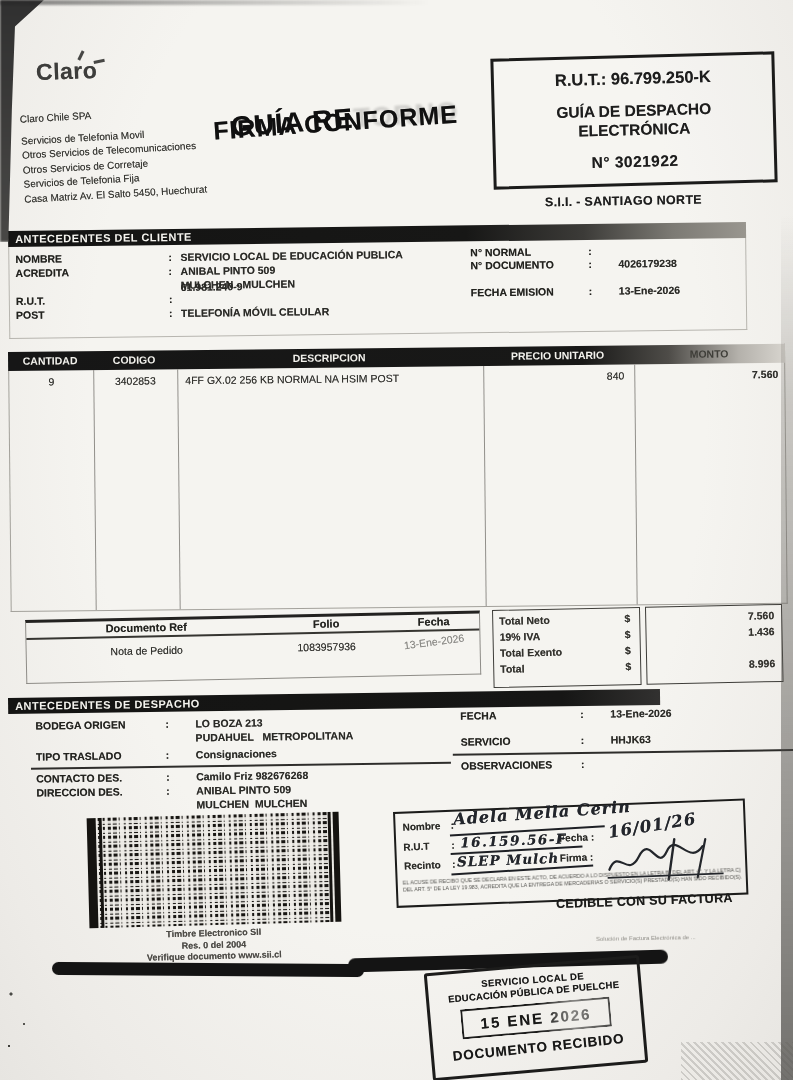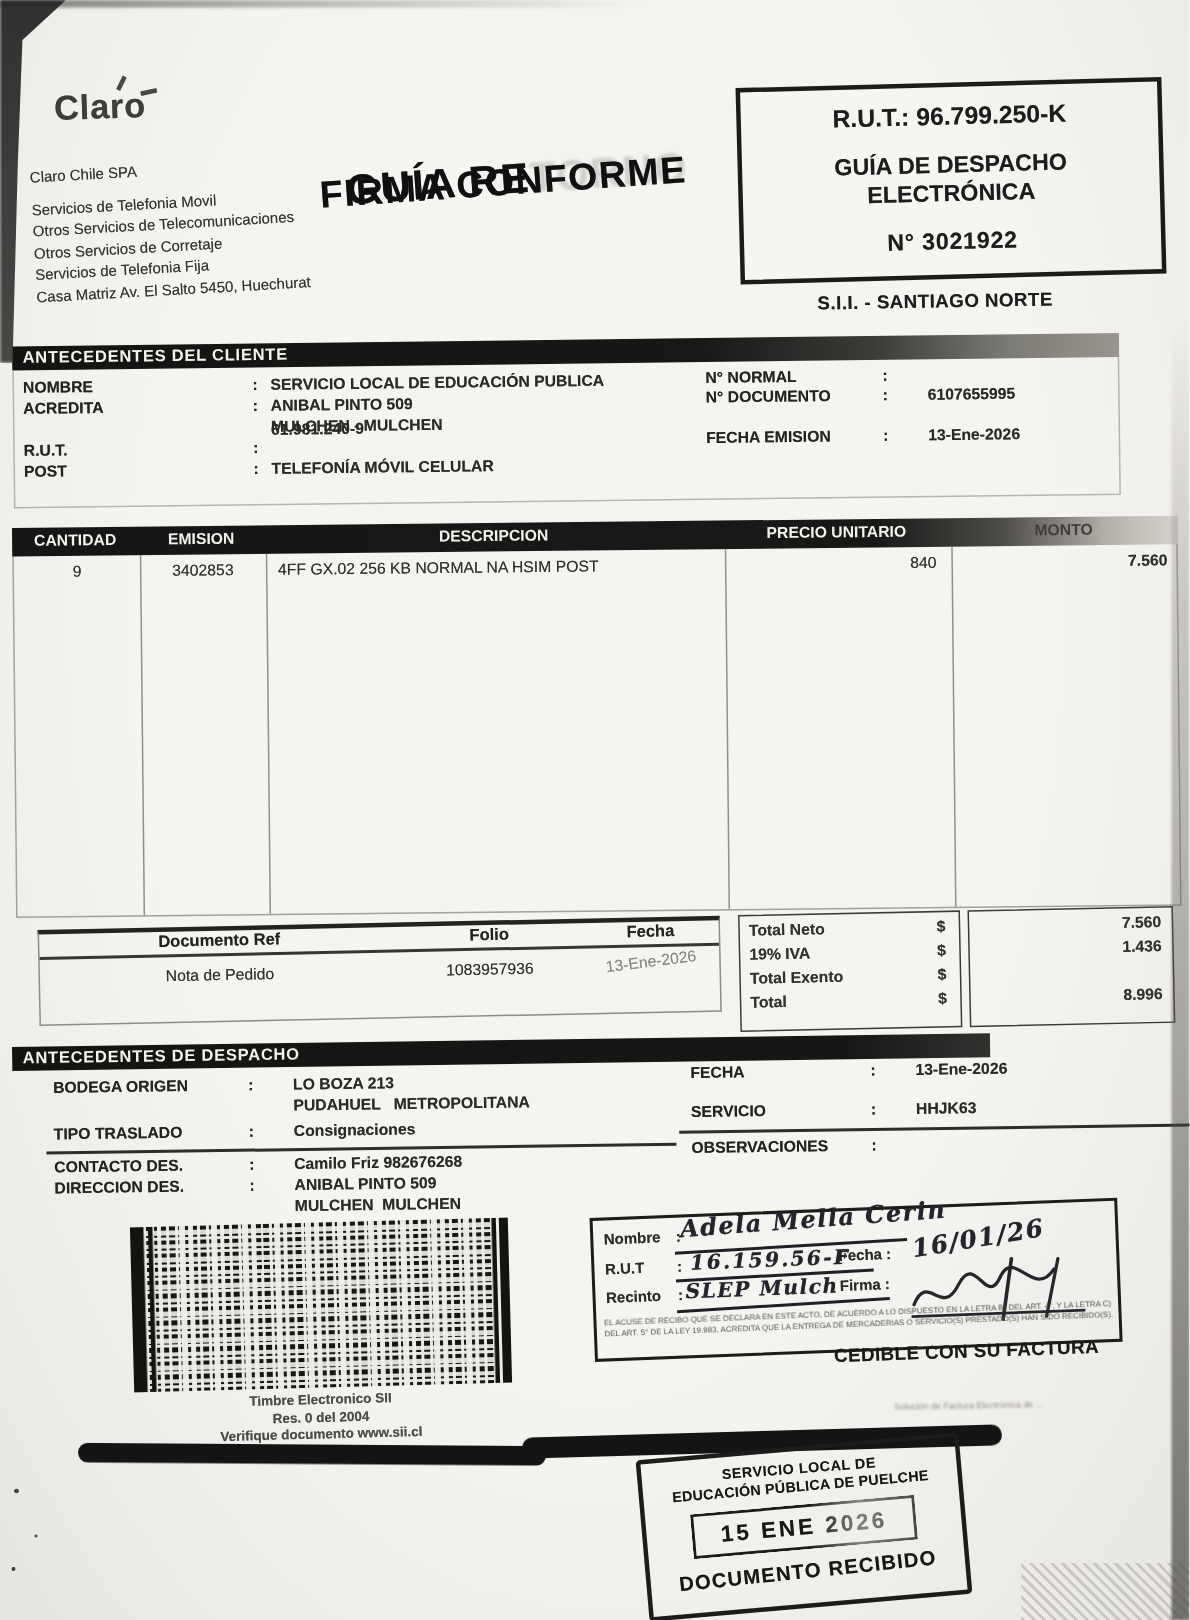--- a/index.html
+++ b/index.html
@@ -147,30 +147,30 @@
   <span class="a val" style="left:172px; top:52px;">61.981.240-9</span>
 
   <span class="a lbl" style="left:7px; top:78px;">POST</span>
   <span class="a colon" style="left:160px; top:78px;">:</span>
   <span class="a val" style="left:172px; top:78px;">TELEFONÍA MÓVIL CELULAR</span>
 
   <span class="a lbl" style="left:462px; top:21px;">N° NORMAL</span>
   <span class="a colon" style="left:580px; top:21px;">:</span>
   <span class="a lbl" style="left:462px; top:34px;">N° DOCUMENTO</span>
   <span class="a colon" style="left:580px; top:34px;">:</span>
-  <span class="a val" style="left:610px; top:34px;">6107655995</span>
+  <span class="a val" style="left:610px; top:34px;">4026179238</span>
   <span class="a lbl" style="left:462px; top:61px;">FECHA EMISION</span>
   <span class="a colon" style="left:580px; top:61px;">:</span>
   <span class="a val" style="left:610px; top:61px;">13-Ene-2026</span>
 </div>
 
 <div class="a items-box" style="left:8px; top:352px; width:777px; height:260px; transform:rotate(-0.6deg); transform-origin:0 0;">
   <div class="items-head">
     <span class="ih" style="left:0; width:84px;">CANTIDAD</span>
-    <span class="ih" style="left:84px; width:84px;">EMISION</span>
+    <span class="ih" style="left:84px; width:84px;">CODIGO</span>
     <span class="ih" style="left:168px; width:306px;">DESCRIPCION</span>
     <span class="ih" style="left:474px; width:151px;">PRECIO UNITARIO</span>
     <span class="ih ih-dark" style="left:625px; width:152px;">MONTO</span>
   </div>
   <div class="vline" style="left:84px;"></div>
   <div class="vline" style="left:168px;"></div>
   <div class="vline" style="left:474px;"></div>
   <div class="vline" style="left:625px;"></div>
   <div>
     <span class="cell" style="left:0; top:24px; width:84px; text-align:center;">9</span>

